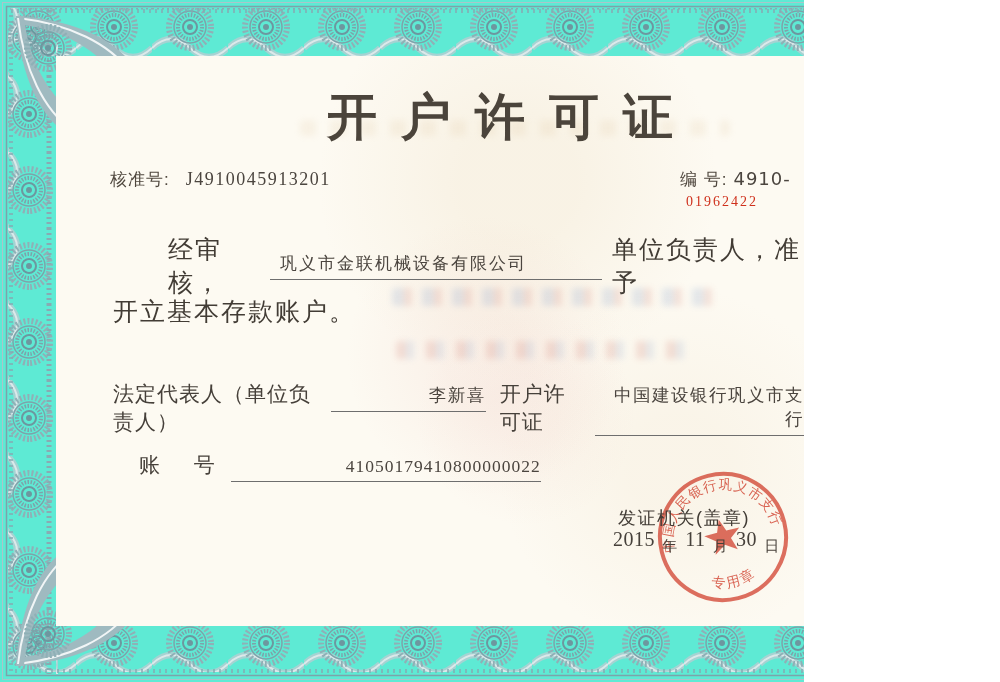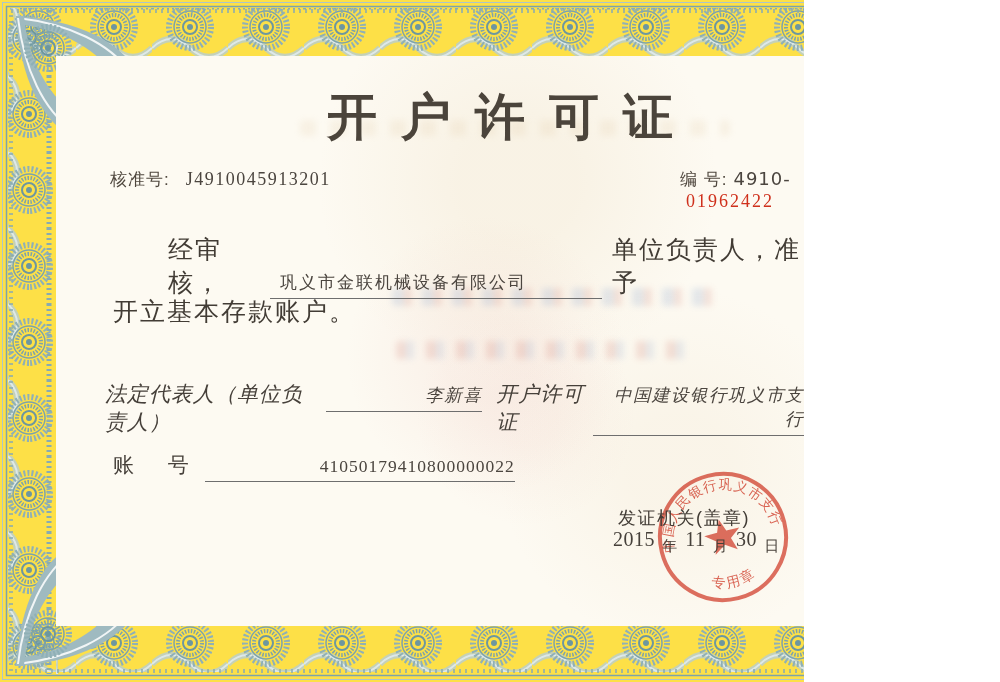--- a/index.html
+++ b/index.html
@@ -1,17 +1,17 @@
 <!DOCTYPE html>
 <html><head>
 <meta charset="utf-8">
 <style>
   html,body{margin:0;padding:0;background:#ffffff;}
   #stage{
-    position:relative;width:804px;height:682px;background:#fde047;overflow:hidden;
+    position:relative;width:804px;height:682px;background:#5eead4;overflow:hidden;
     font-family:"Liberation Sans",sans-serif;color:#4a443c;
   }
   
   #border-layer{position:absolute;left:0;top:0;width:1000px;height:682px;z-index:1;}
   
   #paper{
     position:absolute;left:56px;top:56px;width:888px;height:570px;z-index:2;
     background:
       radial-gradient(circle at 430px 300px, rgba(226,164,154,.10) 40px, rgba(226,164,154,0) 140px),
       radial-gradient(circle at 470px 360px, rgba(226,164,154,.08) 30px, rgba(226,164,154,0) 110px),
@@ -31,42 +31,42 @@
   .abs{position:absolute;z-index:4;}
   #title{
     left:0;top:84px;width:1000px;text-align:center;
     font-family:"Liberation Serif",serif;font-weight:bold;font-size:50px;
     letter-spacing:24px;text-indent:24px;color:#4b443b;
   }
   #approval-row{left:110px;top:168px;font-size:17px;letter-spacing:1px;color:#4f473e;}
   #approval-row .val{font-family:"Liberation Serif",serif;font-size:18px;letter-spacing:1.5px;color:#4b453f;margin-left:16px;}
   #serial-row{left:680px;top:168px;font-size:17px;letter-spacing:1px;color:#4f473e;}
   #serial-row .prefix{font-family:"DejaVu Sans",sans-serif;font-size:18px;margin-left:6px;color:#4b453f;}
-  #serial-row .red{font-family:"Liberation Serif",serif;font-size:18px;letter-spacing:2px;color:#cf301c;margin-left:6px;}
+  #serial-row .red{font-family:"Liberation Serif",serif;font-size:14px;letter-spacing:2px;color:#cf301c;margin-left:6px;}
 
   .bodyline{font-size:25px;color:#423c35;letter-spacing:2px;}
-  #line1{left:168px;top:233px;display:flex;align-items:flex-end;}
+  #line1{left:168px;top:233px;display:flex;align-items:center;}
   #line1 .fill{
     font-family:"Liberation Serif",serif;font-size:17px;letter-spacing:2px;color:#4b453f;
     width:362px;border-bottom:1.5px solid #6e6e6e;padding:0 0 4px 10px;margin:0 10px 0 6px;
   }
   #line2{left:113px;top:295px;}
 
   .fieldrow{display:flex;align-items:baseline;z-index:4;}
-  #row3{left:105px;top:380px;font-style:italic;}
+  #row3{left:113px;top:380px;}
   #row3 .lbl{font-size:21px;color:#46403a;letter-spacing:1px;}
   #row3 .lbl.bank{margin-left:14px;}
   .uline{
     font-family:"Liberation Serif",serif;font-size:17.5px;letter-spacing:1.5px;color:#4b453f;
     border-bottom:1.2px solid #6e6e6e;padding:0 0 4px 10px;text-align:right;
   }
   #legal-val{width:182px;margin-left:8px;}
   #bank-val{width:250px;margin-left:8px;}
   #row4{left:113px;top:451px;}
-  #row4 .lbl{font-size:21px;color:#46403a;letter-spacing:14px;}
+  #row4 .lbl{font-size:21px;color:#46403a;letter-spacing:14px;margin-left:26px;}
   #account-val{width:300px;margin-left:2px;font-size:17.5px;letter-spacing:1px;}
 
   #issuer-label{left:618px;top:506px;font-size:18px;letter-spacing:1.5px;color:#413b34;}
   #issue-date{left:611px;top:533px;font-size:15px;color:#46403a;letter-spacing:1px;}
   #issue-date .num{font-family:"Liberation Serif",serif;position:relative;top:-5px;font-size:20px;letter-spacing:.5px;margin:0 2px;}
 
   
   #seal{position:absolute;left:648px;top:462px;width:150px;height:150px;z-index:3;
         opacity:.88;mix-blend-mode:multiply;}
 </style>

